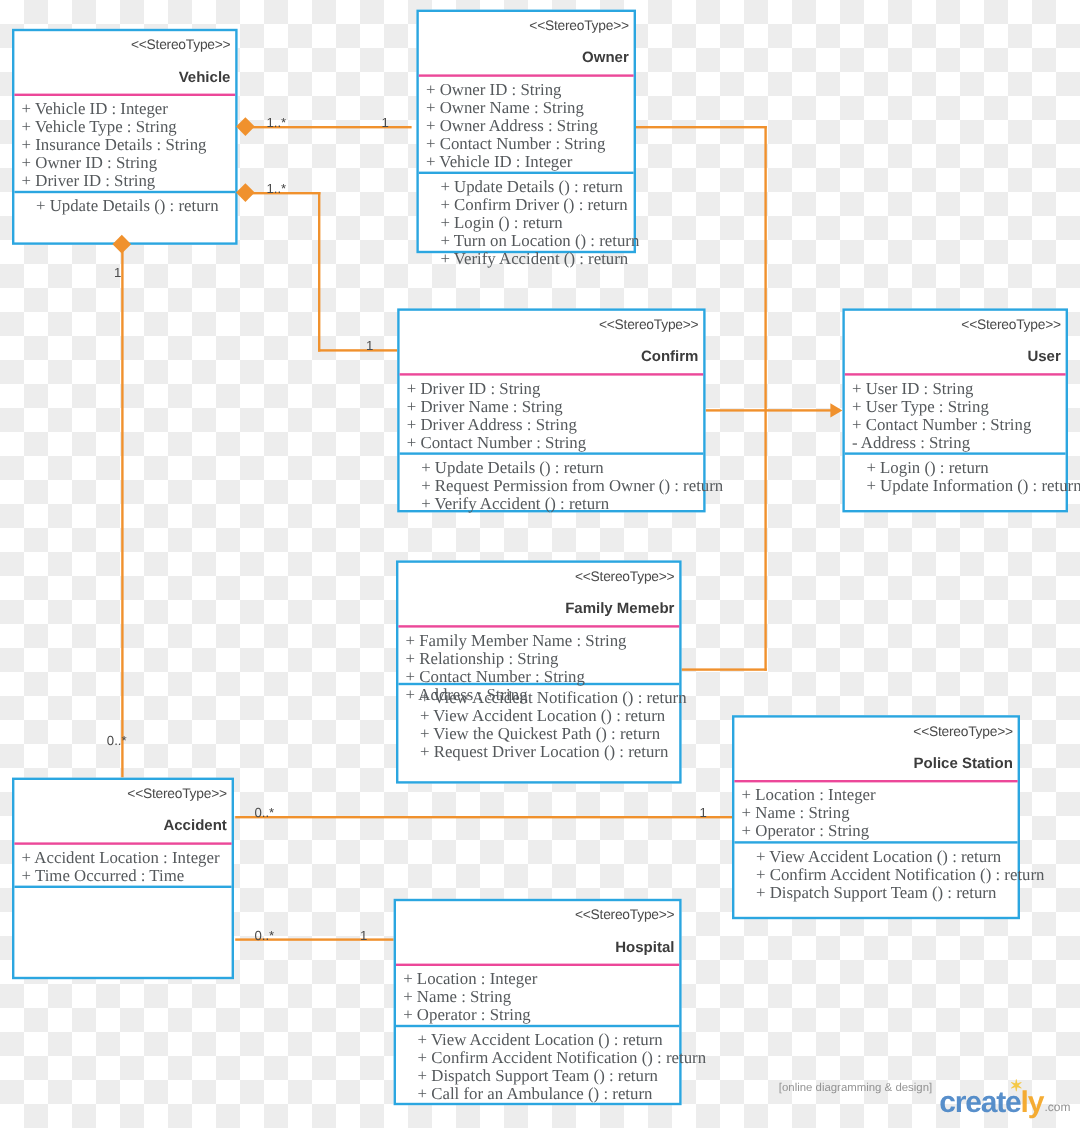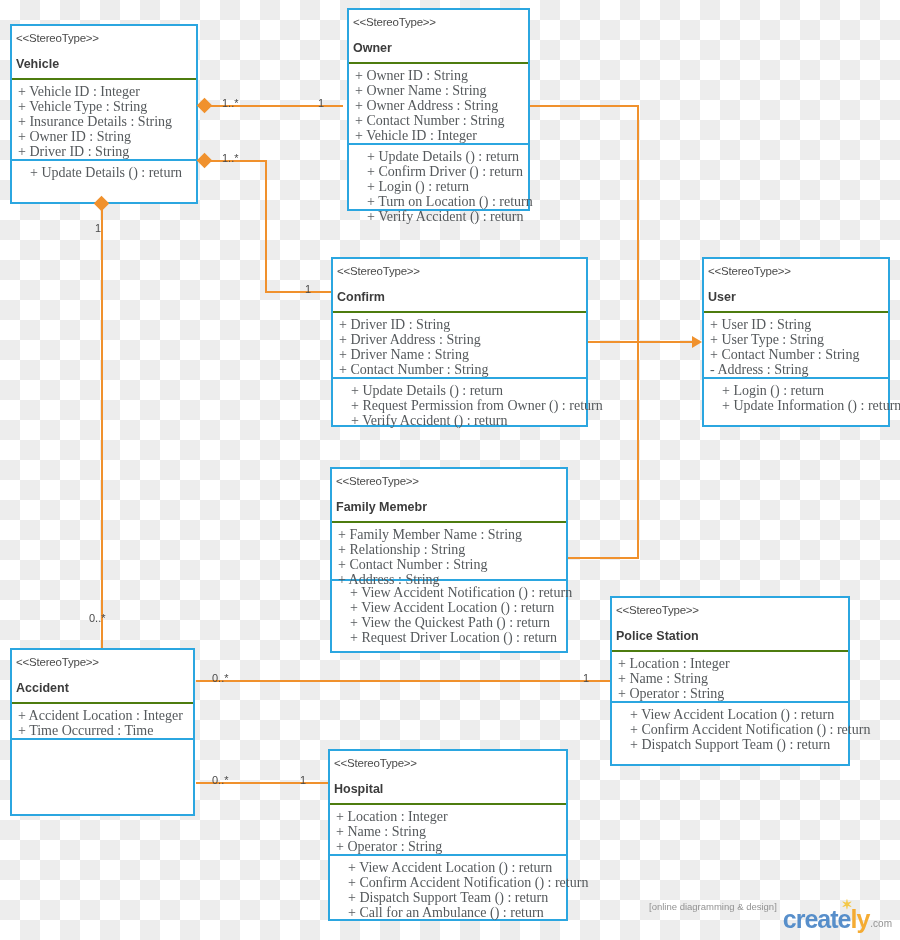--- a/index.html
+++ b/index.html
@@ -31,22 +31,22 @@
     box-sizing: border-box;
     border: 2px solid #2BA6E0;
     background: #ffffff;
     color: #55595c;
     font-size: 11.5px;
     line-height: 15px;
     z-index: 5;
   }
   .uml-header {
     box-sizing: border-box;
-    border-bottom: 2px solid #4d7c0f;
-    text-align: left;
+    border-bottom: 2px solid #ec4899;
+    text-align: right;
     padding: 5px 4px 6px 4px;
     color: #4a4a4a;
   }
   .uml-stereotype {
     display: block;
     font-size: 11.5px;
     letter-spacing: -0.2px;
   }
   .uml-name {
     display: block;
@@ -226,22 +226,22 @@
     </div>
   </div>
 
   <div class="uml-class" style="left:331px; top:257px; width:257px; height:170px;">
     <div class="uml-header">
       <span class="uml-stereotype">&lt;&lt;StereoType&gt;&gt;</span>
       <span class="uml-name">Confirm</span>
     </div>
     <div class="uml-attrs" style="height:66px;">
       <div class="uml-row">+ Driver ID : String</div>
+      <div class="uml-row">+ Driver Name : String</div>
       <div class="uml-row">+ Driver Address : String</div>
-      <div class="uml-row">+ Driver Name : String</div>
       <div class="uml-row">+ Contact Number : String</div>
     </div>
     <div class="uml-ops">
       <div class="uml-row">+ Update Details () : return</div>
       <div class="uml-row">+ Request Permission from Owner () : return</div>
       <div class="uml-row">+ Verify Accident () : return</div>
     </div>
   </div>
 
   <div class="uml-class" style="left:702px; top:257px; width:188px; height:170px;">
@@ -259,21 +259,21 @@
       <div class="uml-row">+ Login () : return</div>
       <div class="uml-row">+ Update Information () : return</div>
     </div>
   </div>
 
   <div class="uml-class" style="left:330px; top:467px; width:238px; height:186px;">
     <div class="uml-header">
       <span class="uml-stereotype">&lt;&lt;StereoType&gt;&gt;</span>
       <span class="uml-name">Family Memebr</span>
     </div>
-    <div class="uml-attrs" style="height:58px;">
+    <div class="uml-attrs" style="height:48px;">
       <div class="uml-row">+ Family Member Name : String</div>
       <div class="uml-row">+ Relationship : String</div>
       <div class="uml-row">+ Contact Number : String</div>
       <div class="uml-row">+ Address : String</div>
     </div>
     <div class="uml-ops">
       <div class="uml-row">+ View Accident Notification () : return</div>
       <div class="uml-row">+ View Accident Location () : return</div>
       <div class="uml-row">+ View the Quickest Path () : return</div>
       <div class="uml-row">+ Request Driver Location () : return</div>

